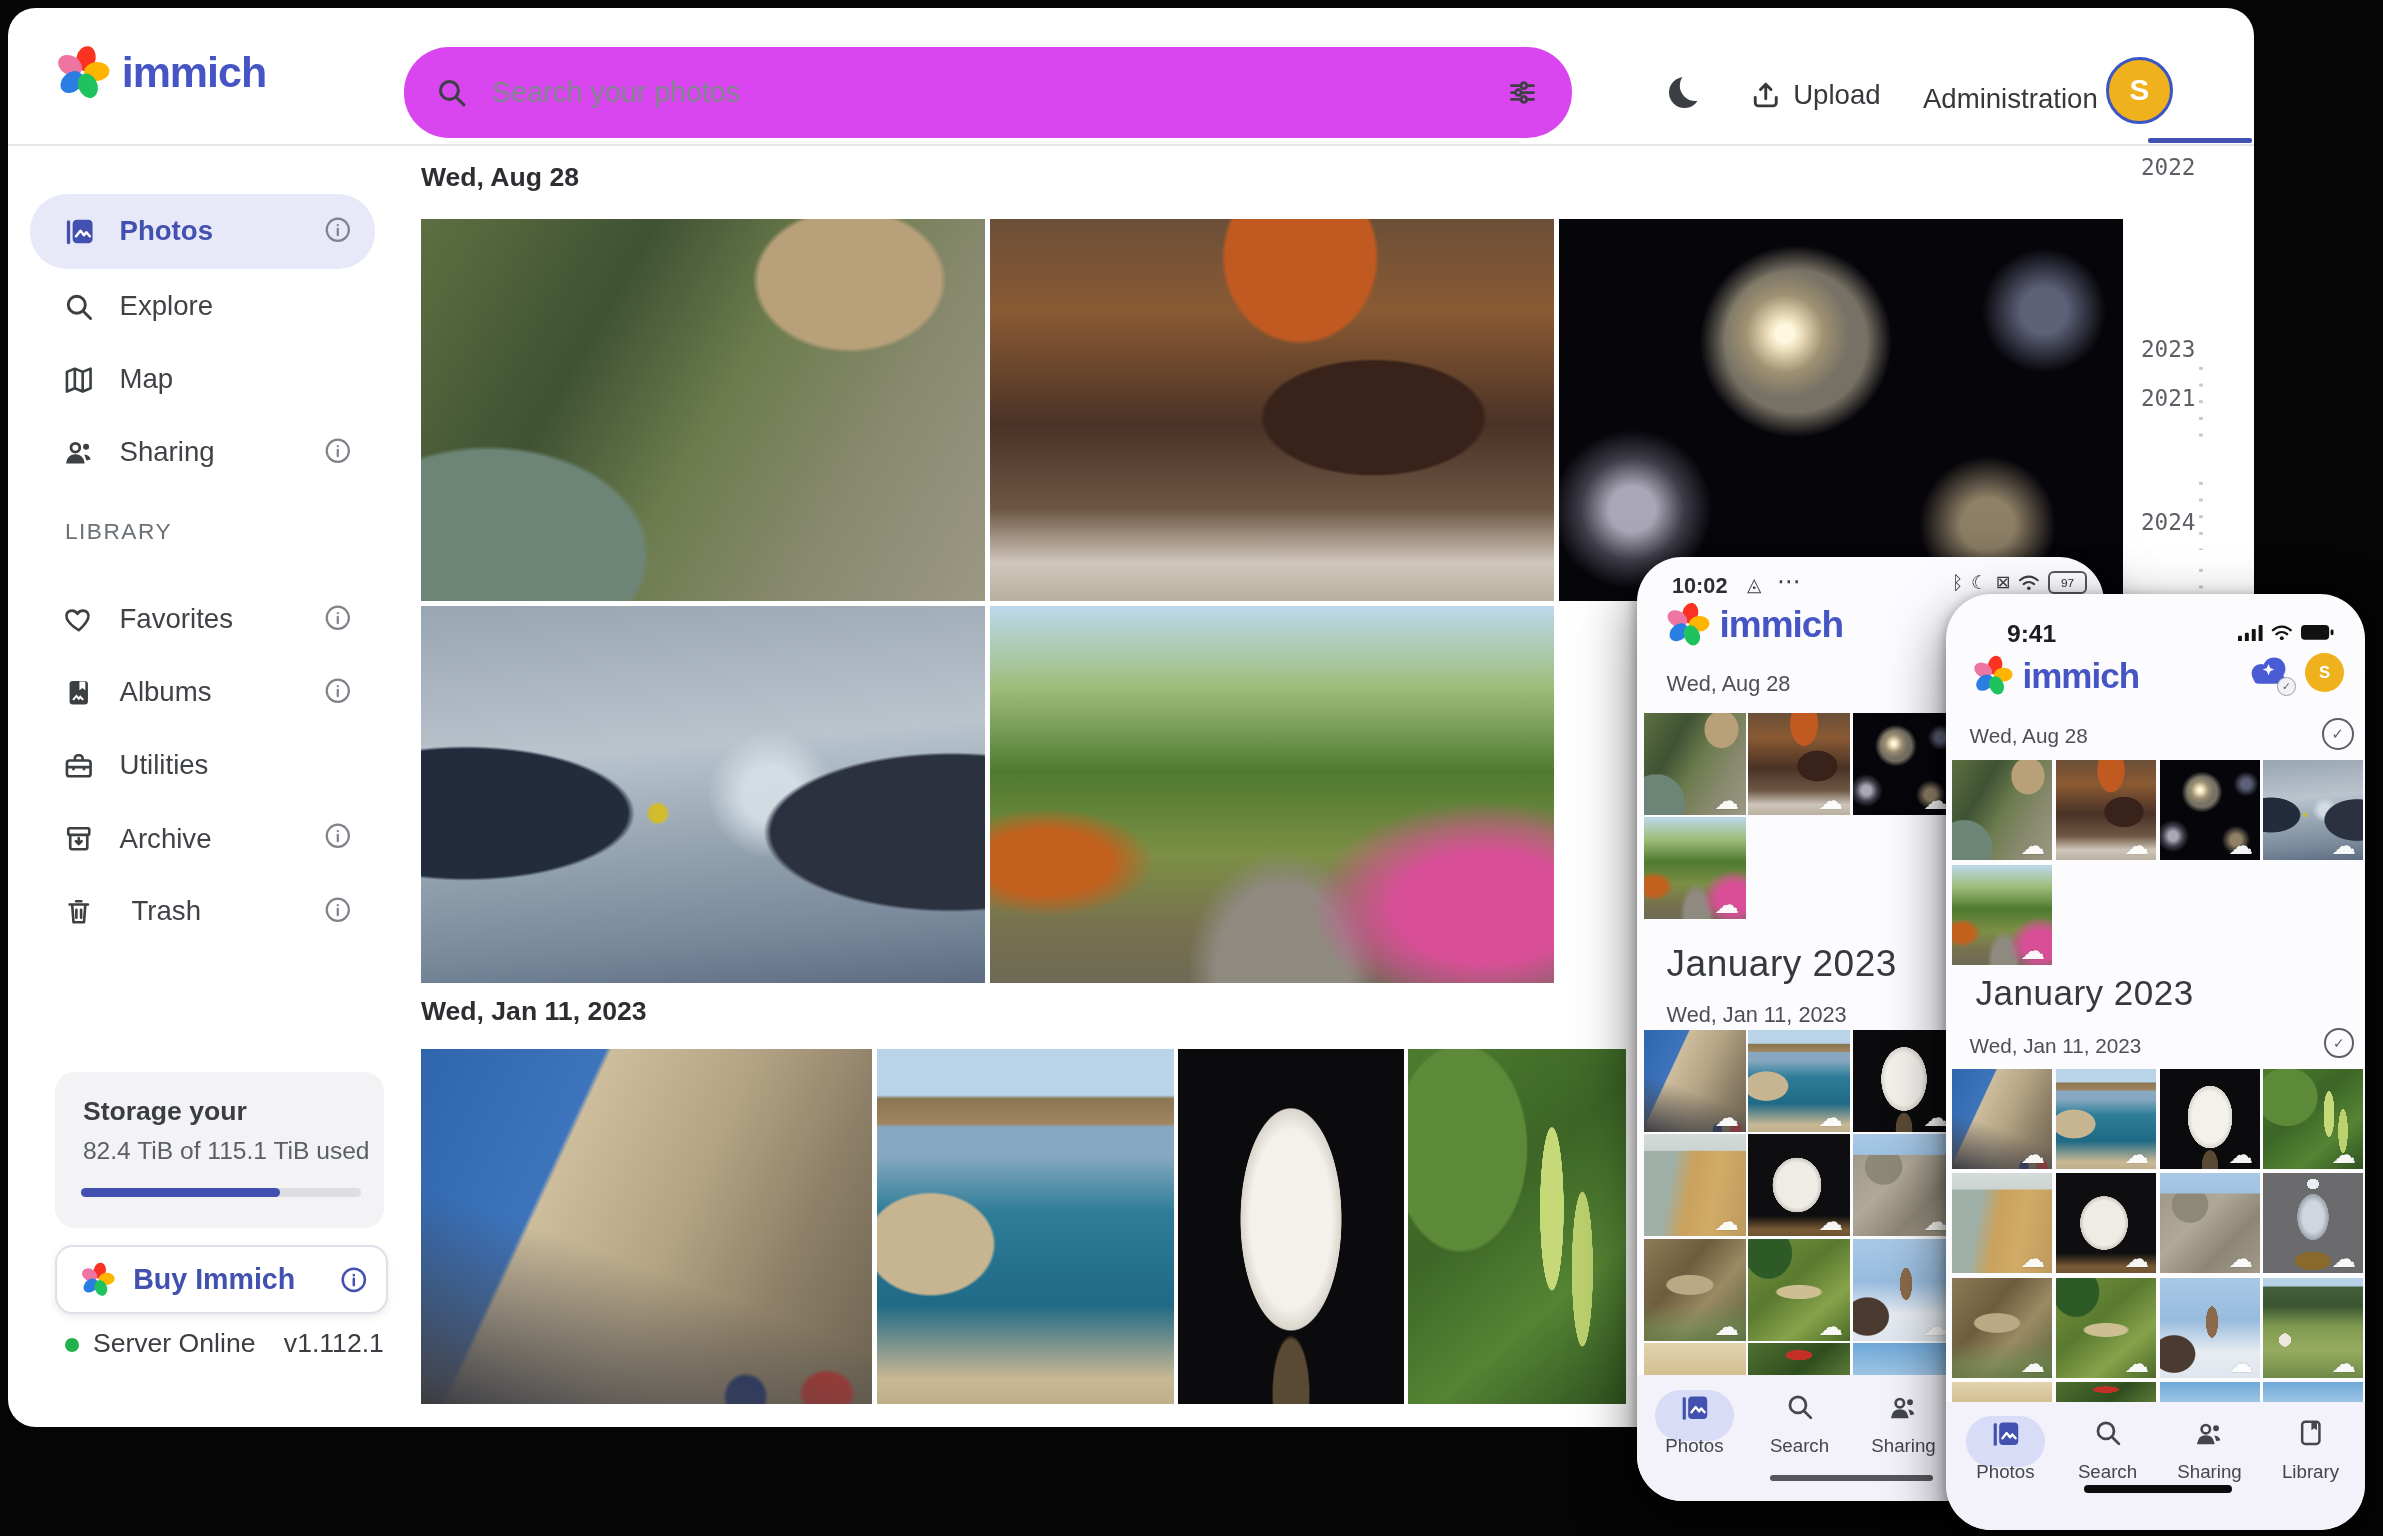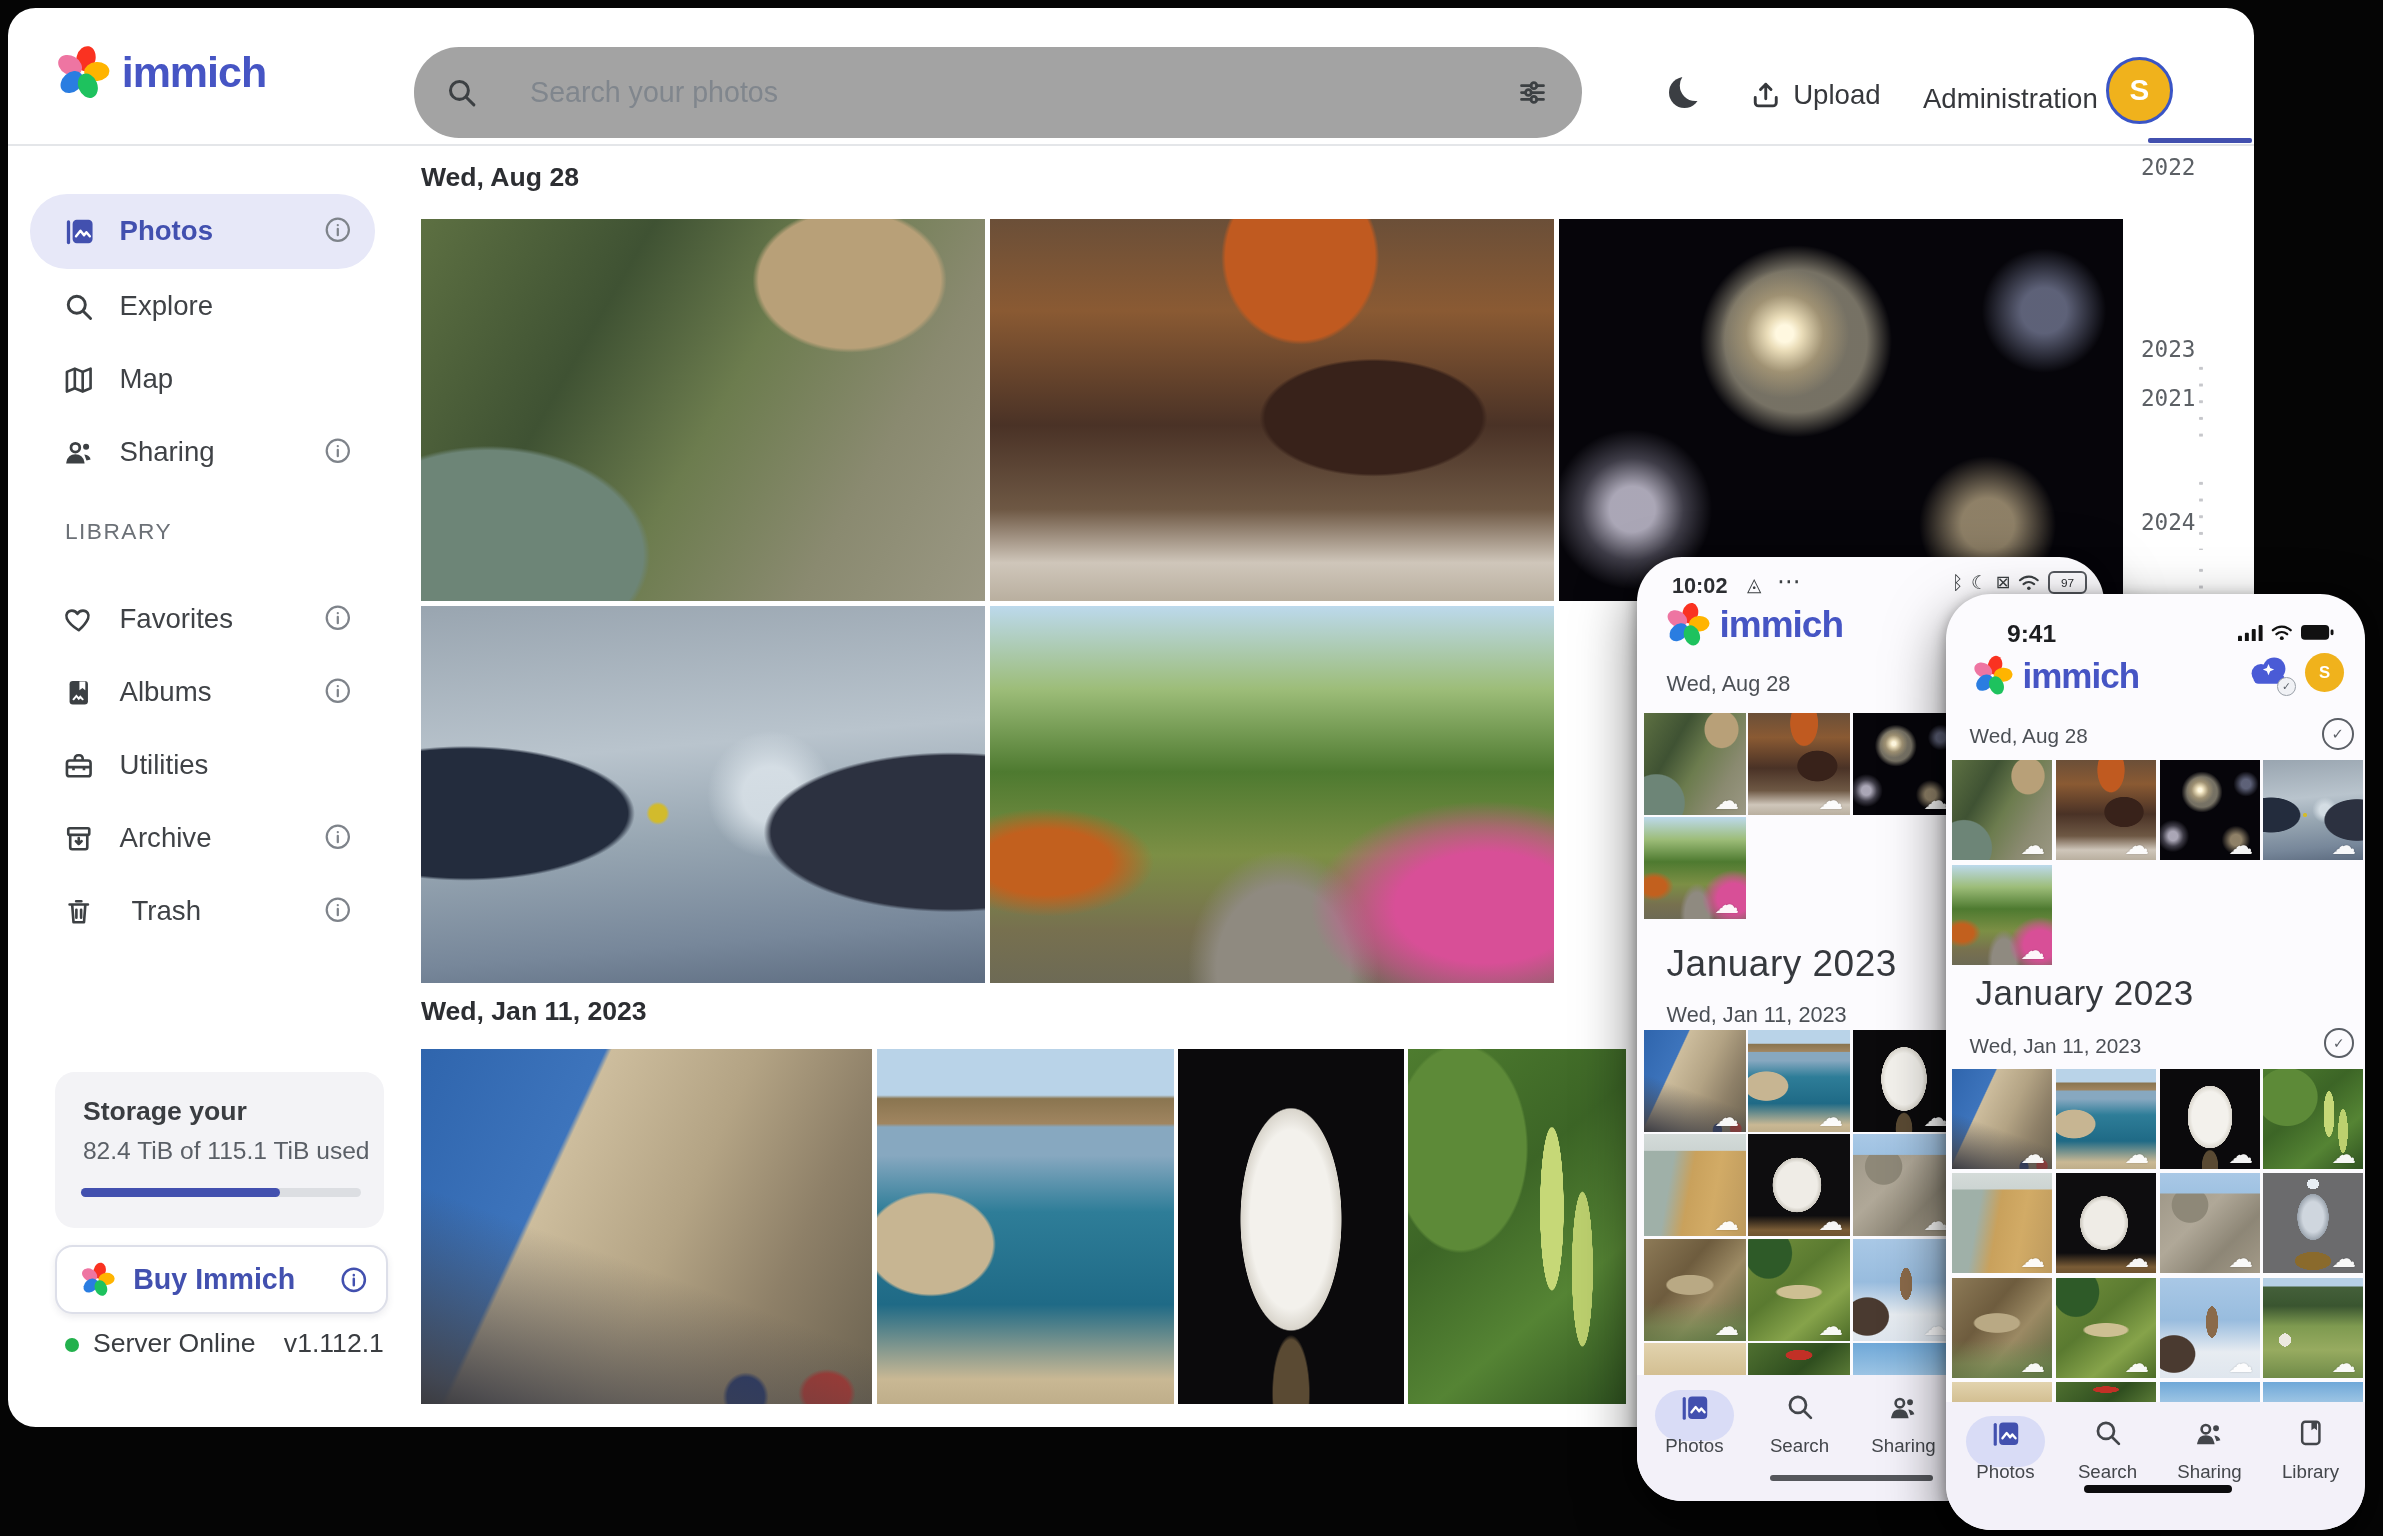--- a/index.html
+++ b/index.html
@@ -3,21 +3,21 @@
 <meta charset="utf-8">
 <style>
   html,body{margin:0;padding:0;background:#050505;}
   .canvas{position:relative;width:2384px;height:1537px;background:#050505;overflow:hidden;
     font-family:"Liberation Sans",sans-serif;color:#3c4043;}
   .abs{position:absolute;}
 
   
   .win{position:absolute;left:7.9px;top:7.9px;width:2246px;height:1419px;background:#fff;border-radius:27.6px;}
   .brand-text{font-weight:bold;color:#4655c4;letter-spacing:-1px;}
-  .search-pill{position:absolute;left:406px;top:39px;width:1168px;height:91px;border-radius:45px;background:#a3a3a3;display:flex;align-items:center;gap:28px;}
+  .search-pill{position:absolute;left:396px;top:39px;width:1168px;height:91px;border-radius:45px;background:#d946ef;display:flex;align-items:center;}
   .search-pill input{flex:1;border:none;background:transparent;outline:none;font-size:28.6px;color:#3c4043;font-family:"Liberation Sans",sans-serif;}
   .search-pill input::placeholder{color:#80868d;}
   .hdr-link{font-size:27.6px;color:#36383c;}
   .avatar{border-radius:50%;background:#f0b21c;border:3px solid #3a55c6;display:flex;align-items:center;justify-content:center;color:#fff;font-weight:bold;}
   .moon{width:31.5px;height:31.5px;border-radius:50%;box-shadow:inset 10.8px -6.9px 0 0 #3b3e43;}
   .divider{position:absolute;left:0;top:136px;width:2246px;height:2px;background:#e4e6e9;}
   .year-mark{position:absolute;left:2140px;top:130px;width:104px;height:4.9px;background:#4250af;border-radius:2px;}
 
   
   .side-item{position:absolute;left:0;width:394px;height:73px;display:flex;align-items:center;}
@@ -232,21 +232,21 @@
     <div class="side-item" style="top:721px;">
       <span class="ico">
         <svg width="31.5" height="31.5" viewBox="0 0 24 24" fill="none" stroke="#3c4043" stroke-width="2" stroke-linejoin="round">
             <rect x="3" y="8" width="18" height="12" rx="2"></rect>
             <path d="M9 8V6.5A2.5 2.5 0 0 1 11.5 4h1A2.5 2.5 0 0 1 15 6.5V8M3 13h18M8 13v2.5M16 13v2.5"></path>
           </svg>
       </span>
       <span class="lbl">Utilities</span>
     </div>
 
-    <div class="side-item" style="top:794px;">
+    <div class="side-item" style="top:774px;align-items:flex-end;">
       <span class="ico">
         <svg width="31.5" height="31.5" viewBox="0 0 24 24" fill="none" stroke="#3c4043" stroke-width="2" stroke-linejoin="round">
             <rect x="4" y="4" width="16" height="5" rx="1"></rect>
             <path d="M5.5 9v9.5a1.5 1.5 0 0 0 1.5 1.5h10a1.5 1.5 0 0 0 1.5-1.5V9"></path>
             <path d="M12 11.5v4.5m0 0l-2.2-2.2M12 16l2.2-2.2" stroke-linecap="round"></path>
           </svg>
       </span>
       <span class="lbl">Archive</span>
       <span class="info">
         <svg width="29.6" height="29.6" viewBox="0 0 24 24" fill="none" stroke="#7e838a" stroke-width="1.8" stroke-linecap="round">

